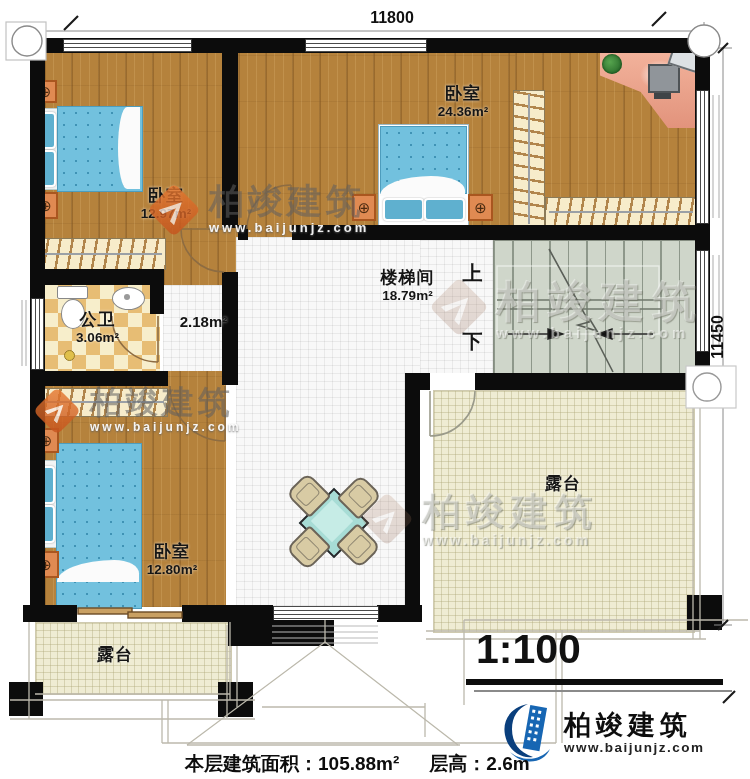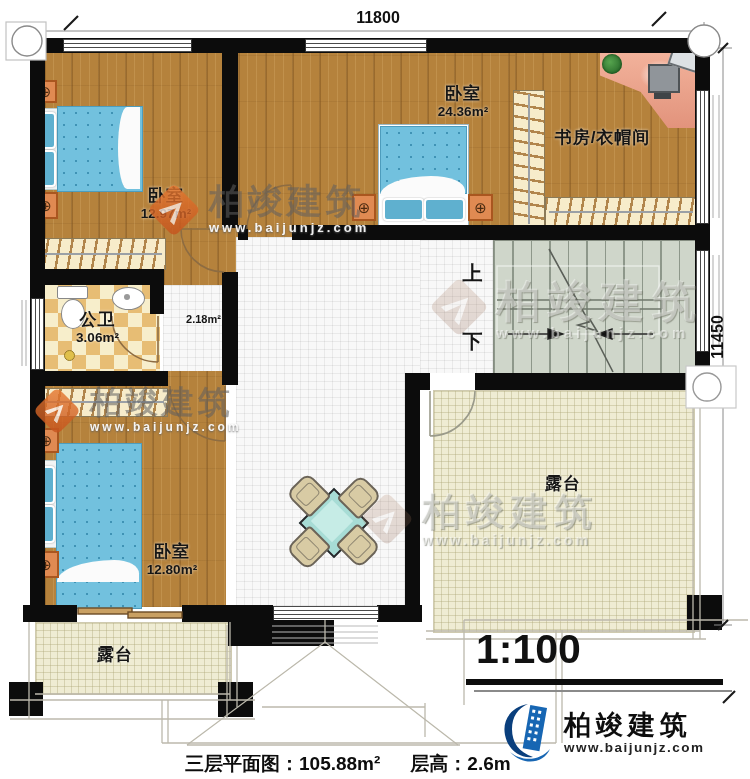--- a/index.html
+++ b/index.html
@@ -269,48 +269,49 @@
   </svg>
 
   <div class="rlabel" style="left:116px;top:186px;width:100px;">
     <span class="nm">卧室</span>
     <span class="ar">12.97m²</span>
   </div>
   <div class="rlabel" style="left:413px;top:84px;width:100px;">
     <span class="nm">卧室</span>
     <span class="ar">24.36m²</span>
   </div>
-  <div class="rlabel" style="left:535px;top:128px;width:135px;">
-    <span class="nm">书房/衣帽间</span>
-  </div>
   <div class="rlabel" style="left:50px;top:310px;width:95px;">
     <span class="nm">公卫</span>
     <span class="ar">3.06m²</span>
   </div>
   <div class="rlabel" style="left:166px;top:313px;width:75px;">
-    <span class="ar" style="font-size:11px;">2.18m²</span>
+    <span class="ar" style="font-size:15px;">2.18m²</span>
+  </div>
+  <div class="rlabel" style="left:355px;top:268px;width:105px;">
+    <span class="nm">楼梯间</span>
+    <span class="ar">18.79m²</span>
   </div>
   <div class="rlabel" style="left:458px;top:262px;width:30px;">
     <span class="nm" style="font-size:20px;">上</span>
   </div>
   <div class="rlabel" style="left:458px;top:330px;width:30px;">
     <span class="nm" style="font-size:20px;">下</span>
   </div>
   <div class="rlabel" style="left:122px;top:542px;width:100px;">
     <span class="nm">卧室</span>
     <span class="ar">12.80m²</span>
   </div>
   <div class="rlabel" style="left:518px;top:474px;width:90px;">
     <span class="nm">露台</span>
   </div>
   <div class="rlabel" style="left:70px;top:645px;width:90px;">
     <span class="nm">露台</span>
   </div>
 
-  <div class="dimtext" style="left:342px;top:9px;width:72px;">11800</div>
+  <div class="dimtext" style="left:356px;top:9px;width:72px;">11800</div>
   <div class="dimtext" style="left:682px;top:328px;width:72px;transform:rotate(-90deg);">11450</div>
 
   <div class="wm" style="left:155px;top:183px;">
     <div class="dmd"></div>
     <div class="txt">
       <span class="nm">柏竣建筑</span>
       <span class="url">www.baijunjz.com</span>
     </div>
   </div>
   <div class="wm" style="left:40px;top:386px;">
@@ -363,16 +364,16 @@
         <path d="M12,52 C24,62 42,61 52,49 C46,63 26,67 12,52 Z" fill="#1766b3"></path>
       </svg>
     </span>
     <span style="display:flex;flex-direction:column;">
       <span class="brand-name">柏竣建筑</span>
       <span class="brand-url">www.baijunjz.com</span>
     </span>
   </div>
 
   <div class="footer-line">
-    <span>三层平面图：</span><span>105.88m²</span><span style="display:inline-block;width:30px;"></span><span>层高：</span><span>2.6m</span>
+    <span>本层建筑面积：</span><span>105.88m²</span><span style="display:inline-block;width:30px;"></span><span>层高：</span><span>2.6m</span>
   </div>
 
 </div>
 
 </body></html>

